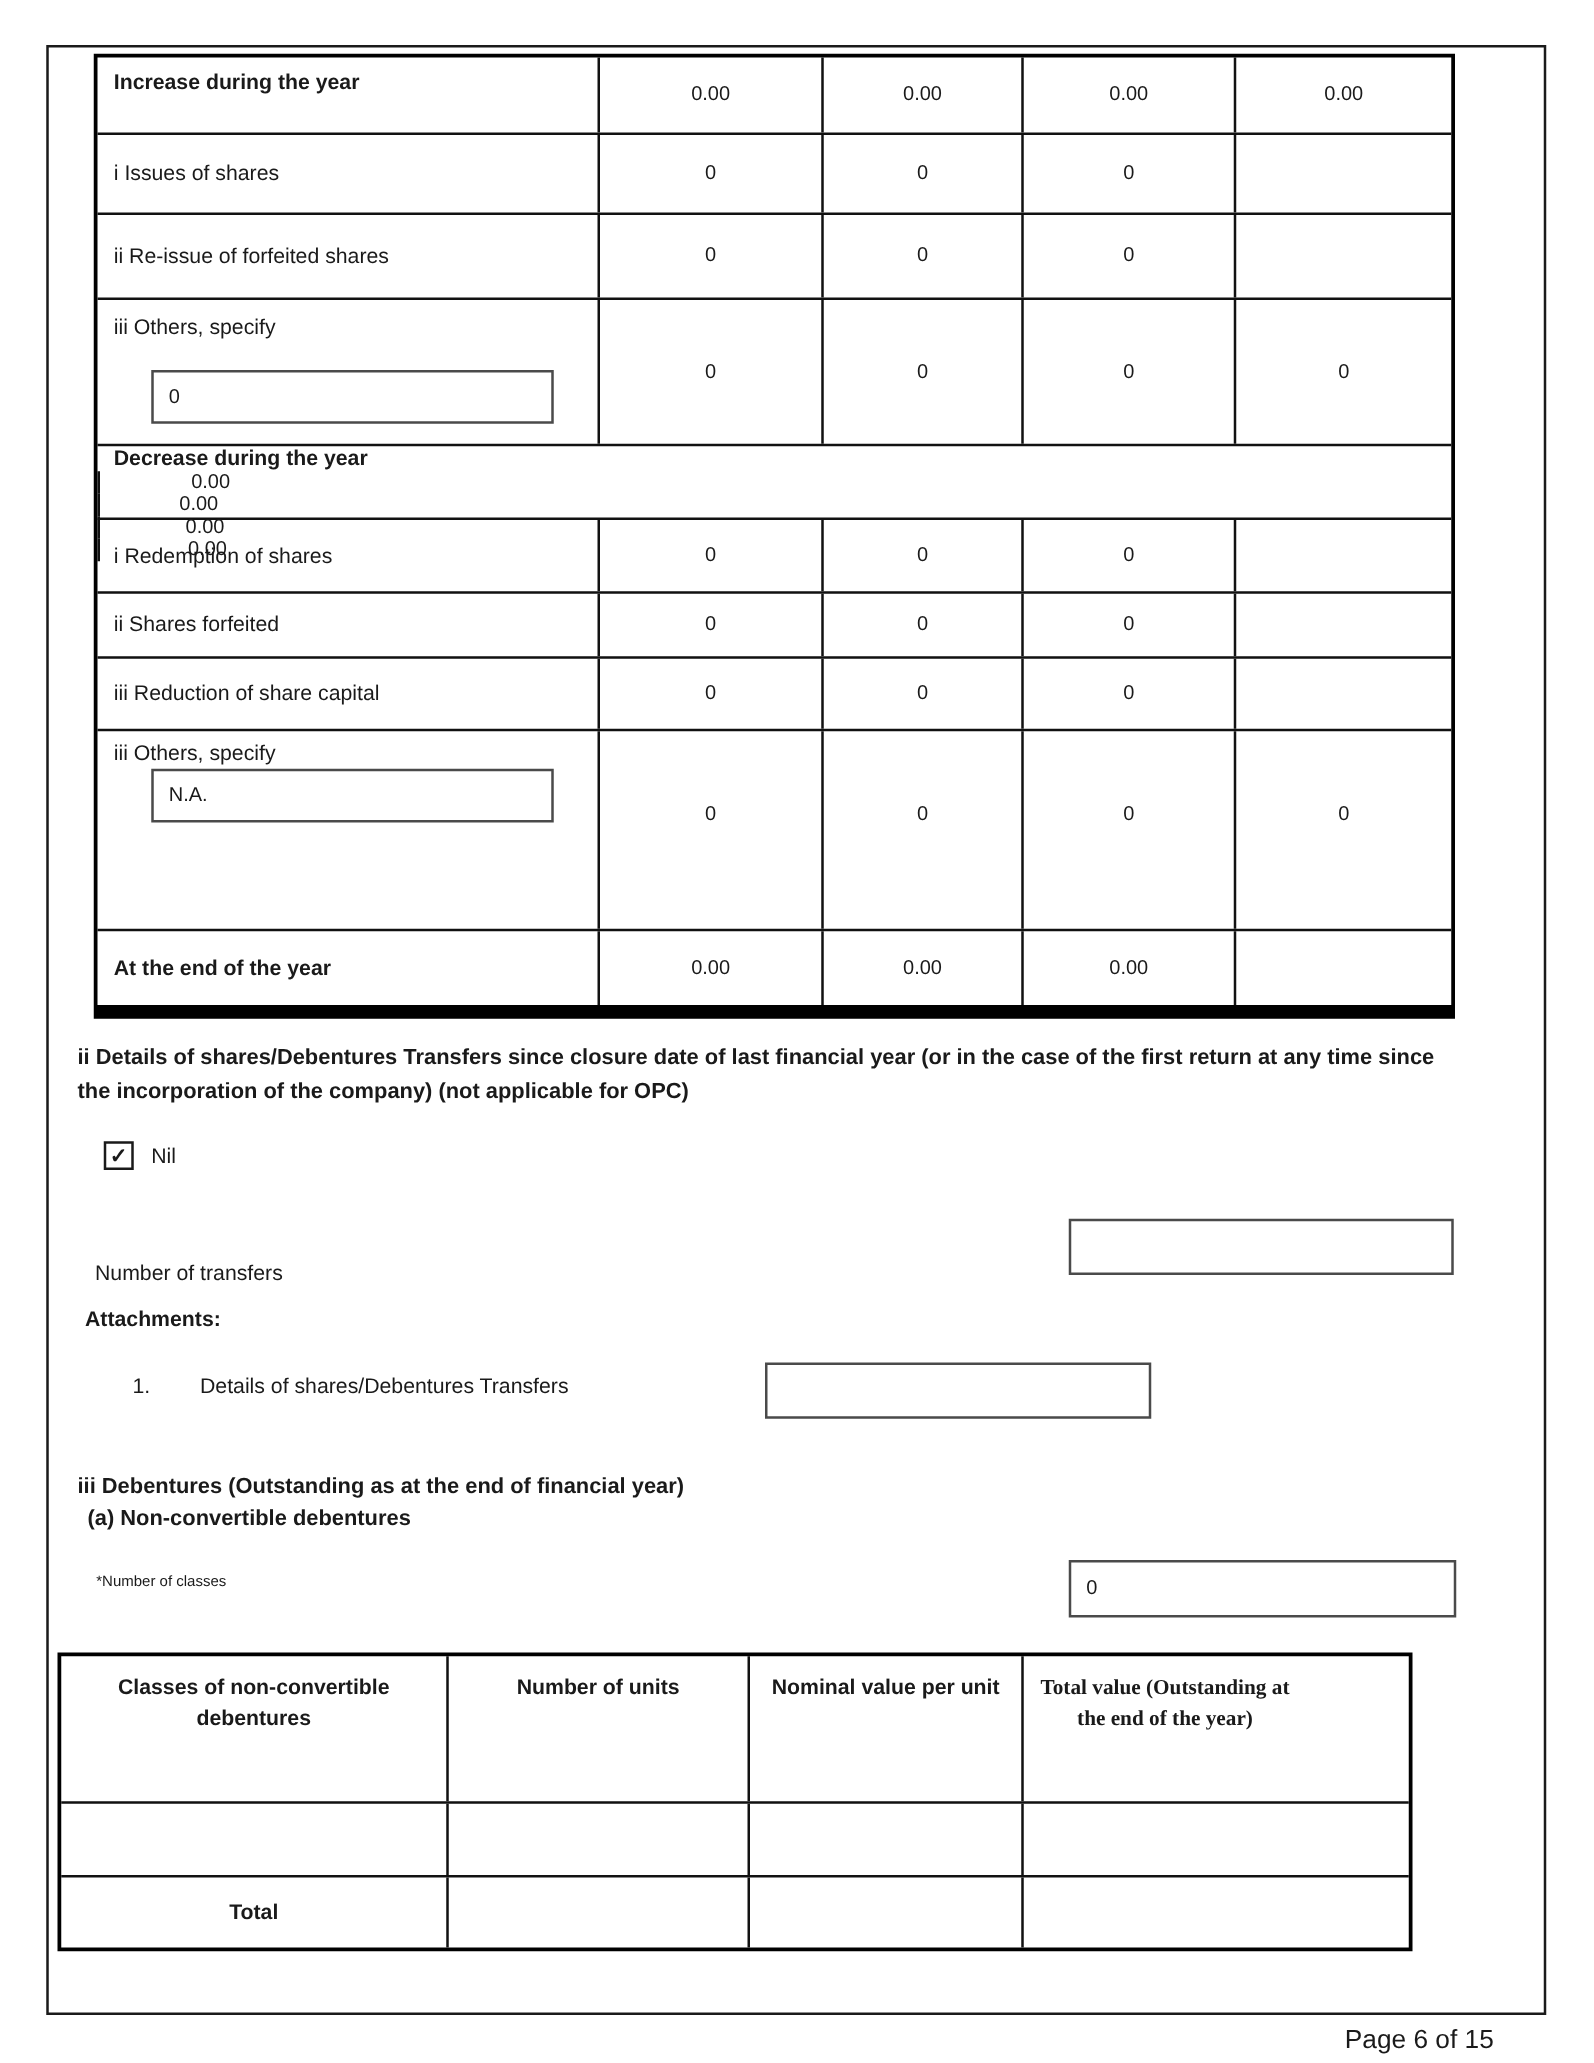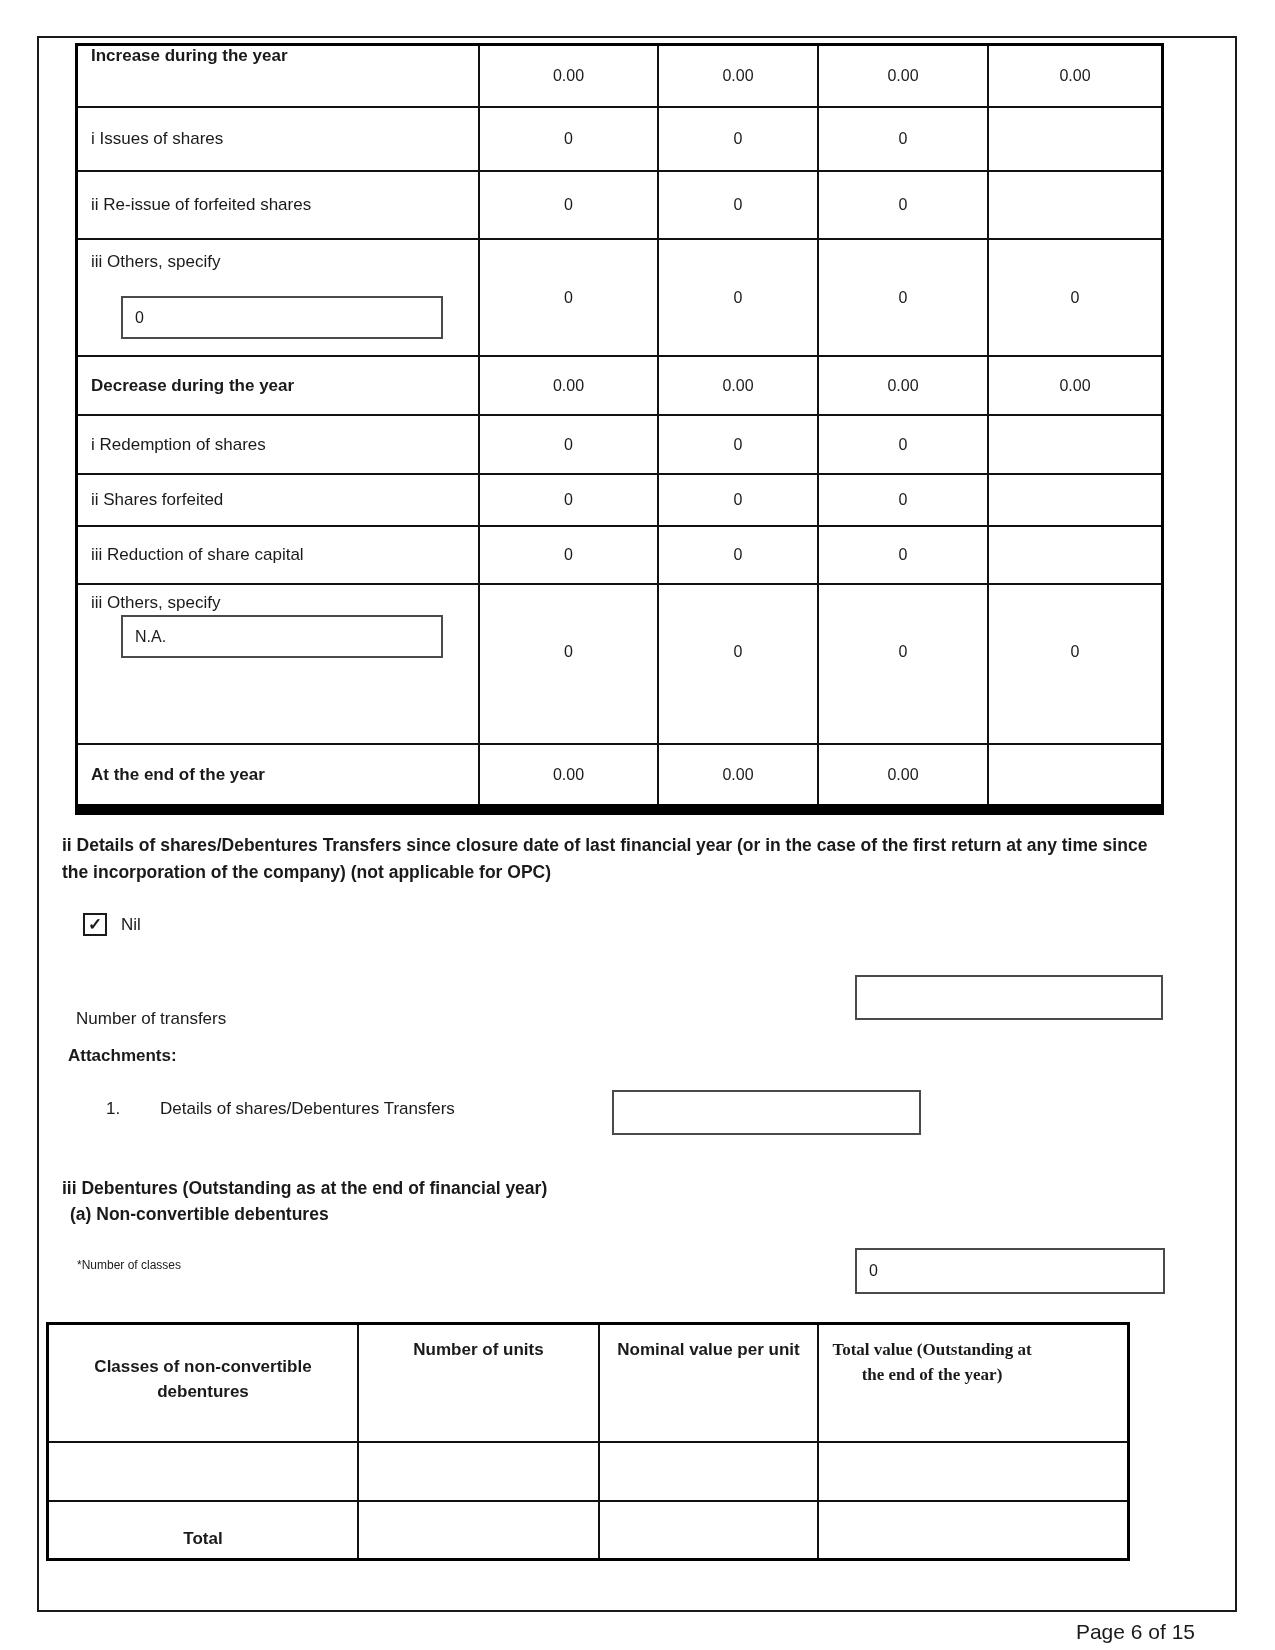--- a/index.html
+++ b/index.html
@@ -15,24 +15,24 @@
 
   
   .t1{left:75px;top:43px;width:1089px;border:3px solid #000;border-bottom:11px solid #000;background:#fff;}
   .t1-row{display:flex;width:100%;}
   .t1-row + .t1-row{border-top:2px solid #111;}
   .t1 .c{border-left:2px solid #111;display:flex;align-items:center;justify-content:center;font-size:16px;}
   .t1 .lab{border-left:none;width:400px;display:flex;flex-direction:column;justify-content:center;
            padding-left:13px;font-size:17px;align-items:flex-start;}
   .t1 .c1{width:179px;}.t1 .c2{width:160px;}.t1 .c3{width:170px;}.t1 .c4{width:174px;}
   .r1{height:60px;}.r2{height:64px;}.r3{height:68px;}.r4{height:117px;}
-  .r5{height:59px;}.r6{height:59px;}.r7{height:52px;}.r8{height:58px;}
+  .r5{height:59px;flex-direction:column;}.r6{height:59px;}.r7{height:52px;}.r8{height:58px;}
   .r9{height:160px;}.r10{height:61px;}
   .boldlab .lab{font-weight:bold;}
-  .r1 .lab{justify-content:flex-start;}
+  .r1 .lab{justify-content:flex-start;padding-top:10px;}
   .r4 .lab,.r9 .lab{justify-content:flex-start;}
   .r4 .lab{padding-top:12px;}
   .r9 .lab{padding-top:8px;}
   .r9 .c{padding-bottom:24px;}
   .in-box{width:322px;height:43px;border:2px solid #4a4a4a;background:#fff;margin-left:30px;
           display:flex;align-items:center;padding-left:12px;font-size:16px;}
   .r4 .in-box{margin-top:24px;}
   .r9 .in-box{margin-top:2px;}
 
   
@@ -58,21 +58,21 @@
   .noc-lab{left:77px;top:1258px;font-size:12px;}
   .noc-box{left:855px;top:1248px;width:310px;height:46px;}
 
   
   .t2{left:46px;top:1322px;width:1084px;border:3px solid #000;background:#fff;}
   .t2-row{display:flex;width:100%;}
   .t2-row + .t2-row{border-top:2.5px solid #111;}
   .t2 .c{border-left:2.5px solid #111;display:flex;align-items:center;justify-content:center;
          text-align:center;font-size:17px;}
   .t2 .c:first-child{border-left:none;}
-  .t2 .d1{width:308px;margin-top:17px;}.t2 .d2{width:241px;}.t2 .d3{width:219px;}.t2 .d4{width:228px;font-family:Liberation Serif, serif;}
+  .t2 .d1{width:308px;}.t2 .d2{width:241px;}.t2 .d3{width:219px;}.t2 .d4{width:228px;font-family:Liberation Serif, serif;}
   .t2-head{height:116px;}
   .t2-head .c{font-weight:bold;align-items:flex-start;padding:12px 10px 0 10px;line-height:25px;}
   .t2-empty{height:59px;}
   .t2-total{height:58px;}
   .t2-total .c{font-weight:bold;}
 
   .page-num{top:1620px;right:80px;font-size:21px;text-align:right;}
 </style>
 </head>
 <body>

